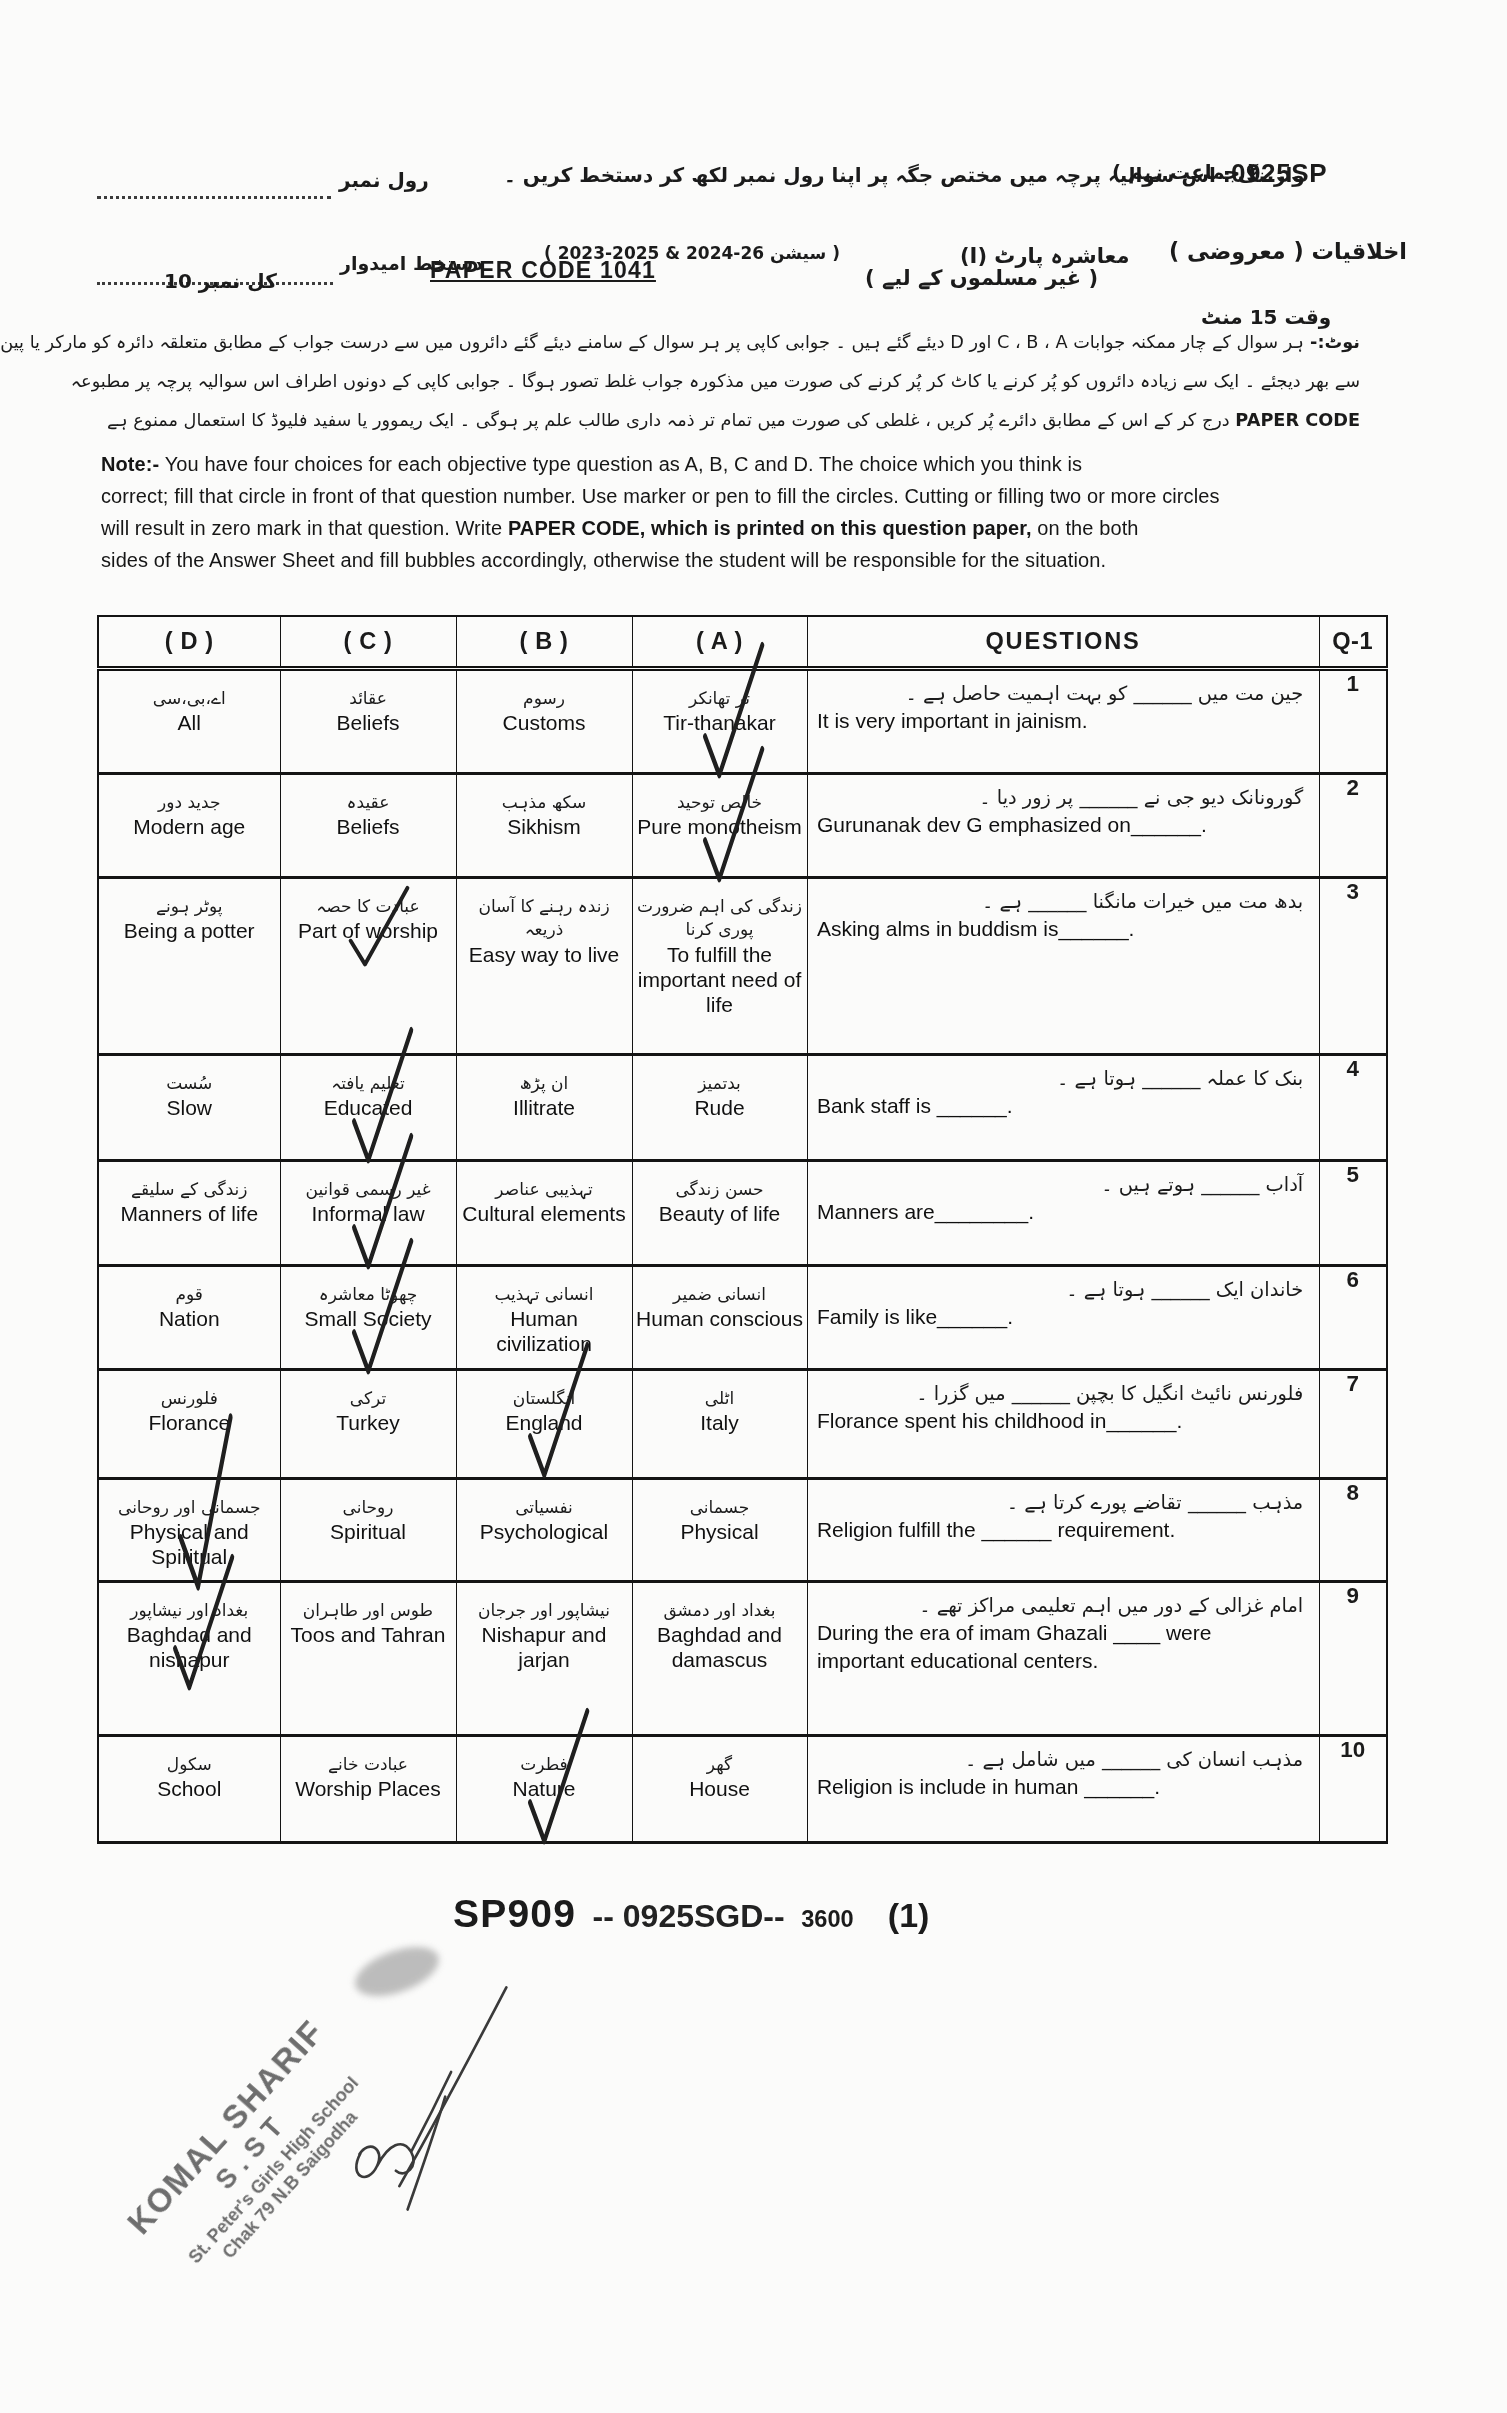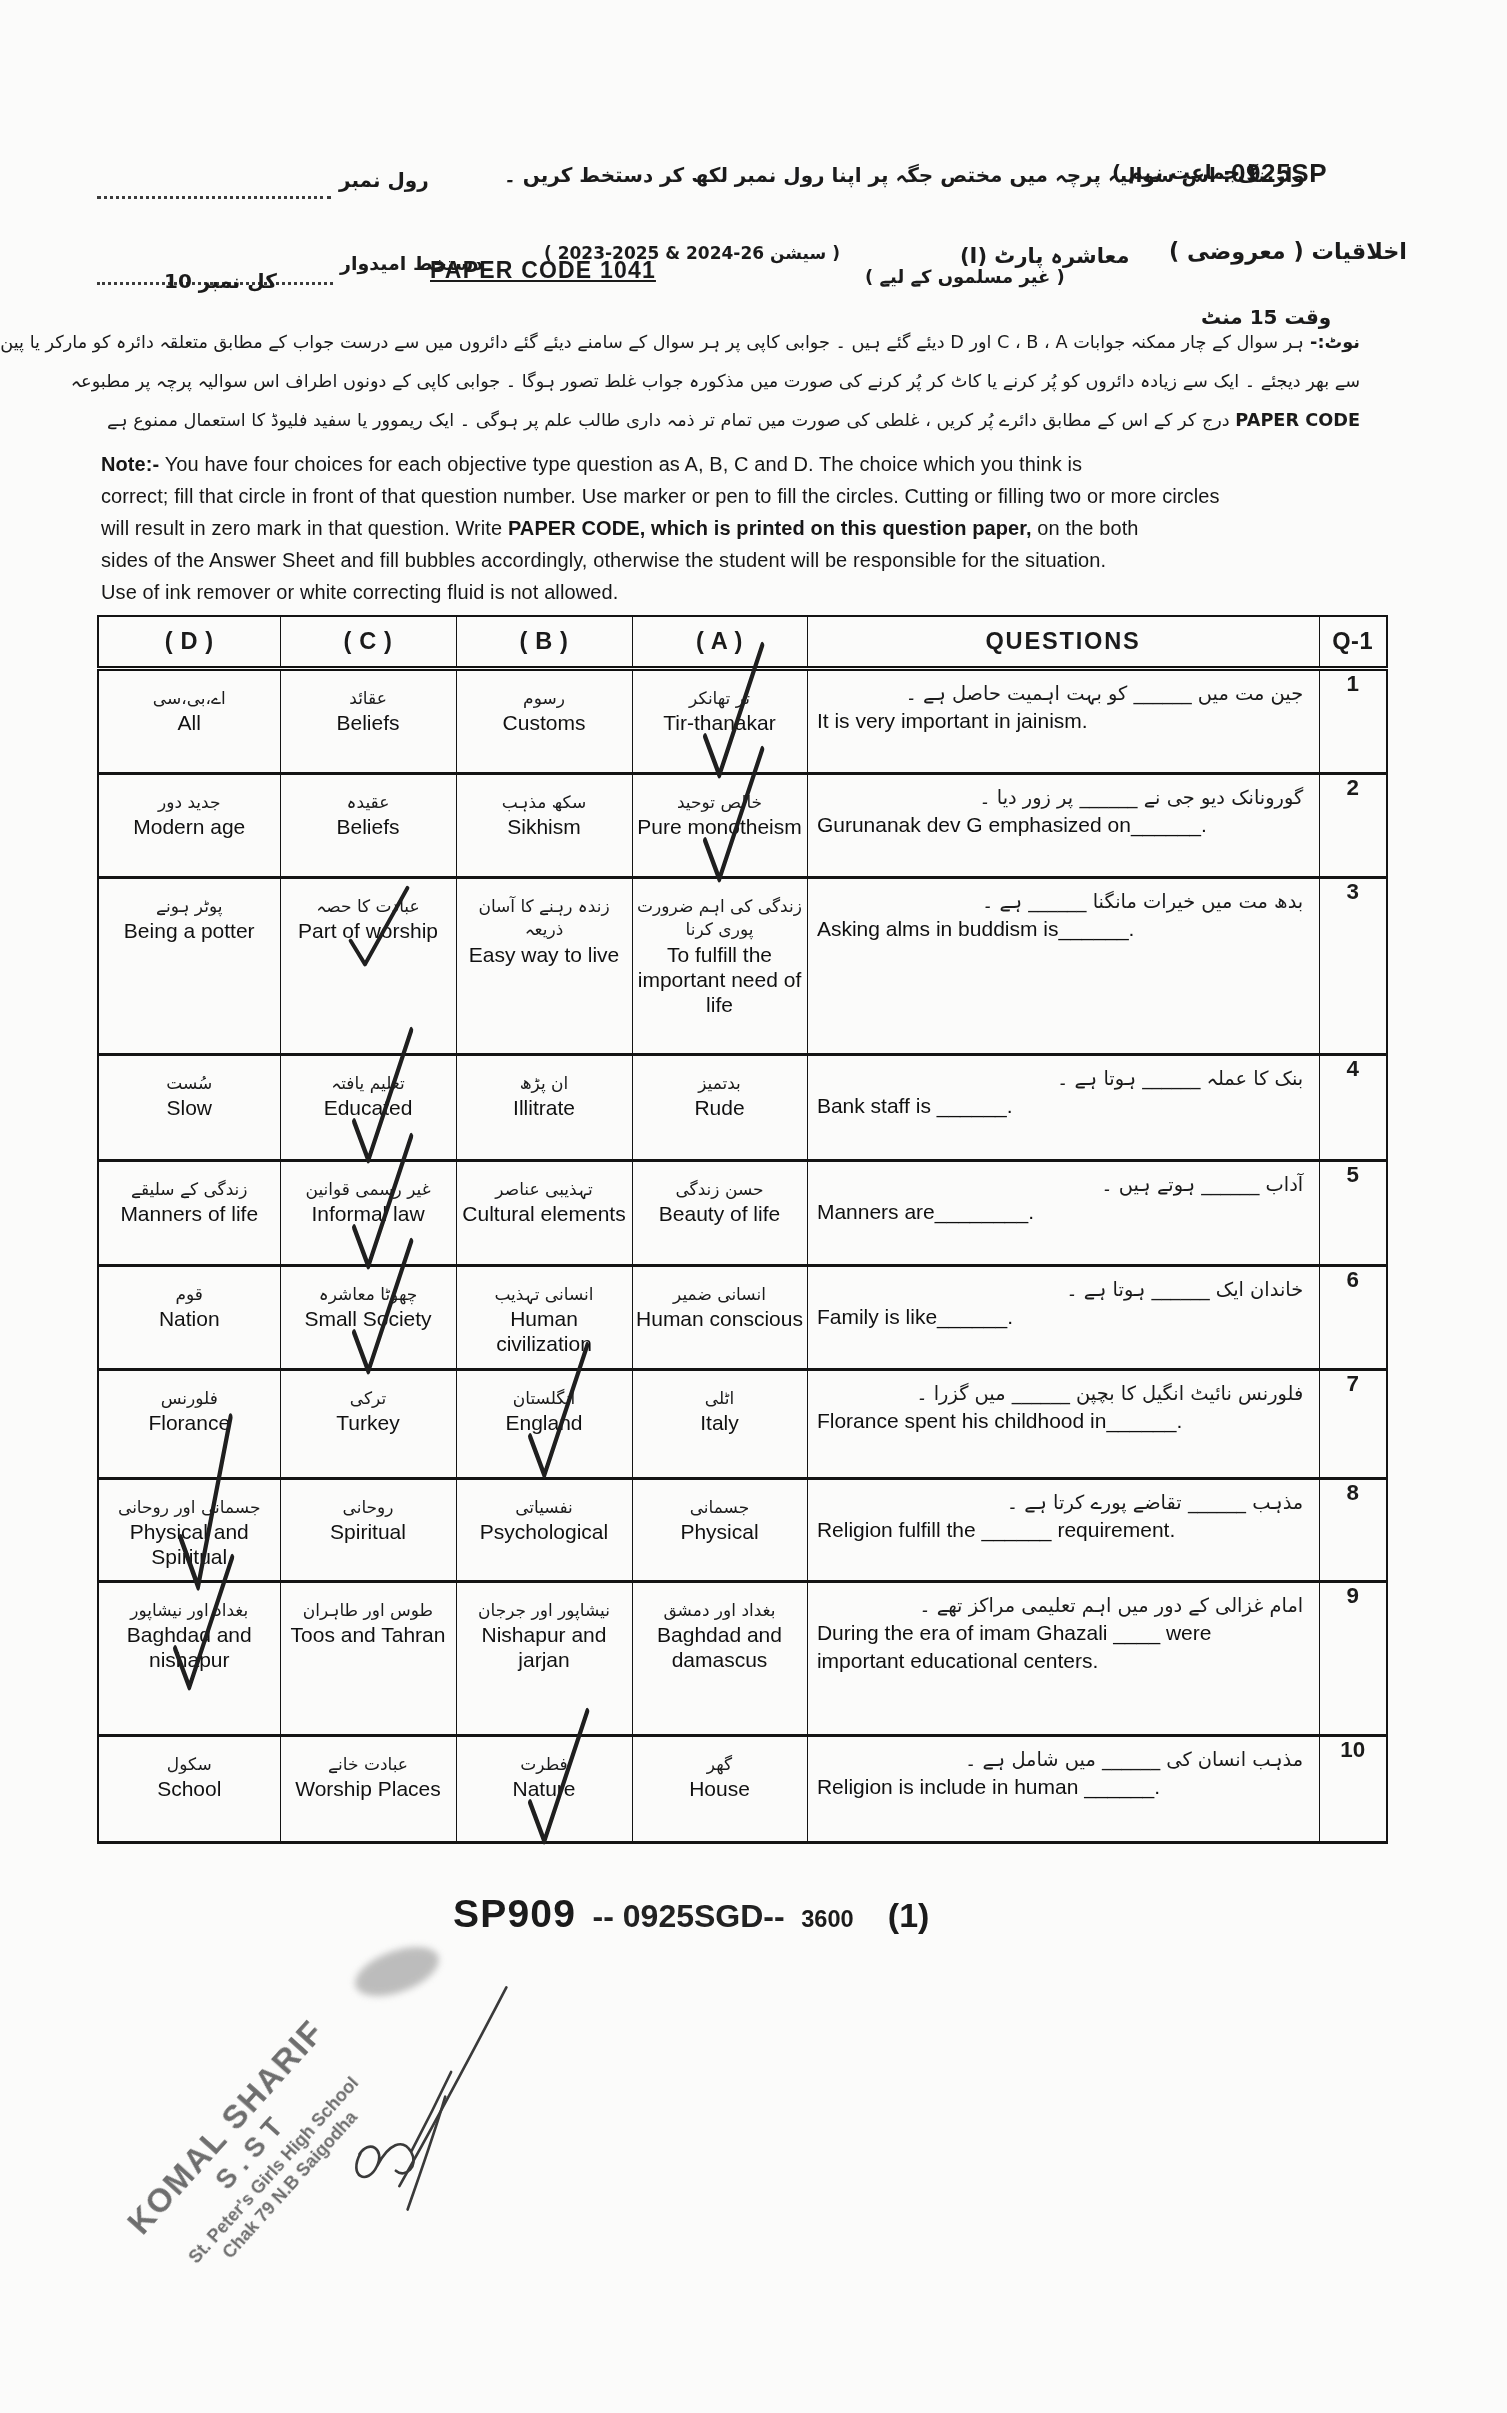--- a/index.html
+++ b/index.html
@@ -79,35 +79,34 @@
 <div class="abs" id="paper-id" style="left:1231px;top:158px;">0925SP</div>
 
 <div class="abs dotline" style="left:97px;top:282px;width:236px;"></div>
 <div class="abs hdr-ur" style="left:340px;top:252px;font-size:19px;" dir="rtl">دستخط امیدوار</div>
 <div class="abs nowrap" id="session-line" style="left:524px;top:243px;" dir="ltr">( 2023-2025  &amp;  2024-26 سیشن )</div>
 <div class="abs hdr-ur nowrap" style="left:960px;top:244px;font-size:21px;" dir="rtl">معاشرہ پارٹ (I)</div>
 <div class="abs hdr-ur nowrap" id="subject-title" style="left:1169px;top:238px;" dir="rtl">اخلاقیات ( معروضی )</div>
 
 <div class="abs hdr-ur" id="total-marks" style="left:164px;top:269px;font-size:20px;" dir="rtl">کل نمبر 10</div>
 <div class="abs" id="paper-code-big" style="left:430px;top:257px;">PAPER CODE  1041</div>
-<div class="abs hdr-ur nowrap" style="left:865px;top:266px;font-size:18px;" dir="rtl">( غیر مسلموں کے لیے )</div>
+<div class="abs hdr-ur nowrap" style="left:865px;top:266px;font-size:21px;" dir="rtl">( غیر مسلموں کے لیے )</div>
 <div class="abs hdr-ur" style="left:1201px;top:265px;font-size:20px;margin-top:40px;" dir="rtl">وقت 15 منٹ</div>
 
 <div class="abs" id="urdu-note">
     <div class="unl"><span class="bseg">نوٹ:-  </span><span>ہر سوال کے چار ممکنہ جوابات A‏ ، B‏ ، C‏ اور D دیئے گئے ہیں ۔ جوابی کاپی پر ہر سوال کے سامنے دیئے گئے دائروں میں سے درست جواب کے مطابق متعلقہ دائرہ کو مارکر یا پین</span></div>
     <div class="unl"><span>سے بھر دیجئے ۔ ایک سے زیادہ دائروں کو پُر کرنے یا کاٹ کر پُر کرنے کی صورت میں مذکورہ جواب غلط تصور ہوگا ۔ جوابی کاپی کے دونوں اطراف اس سوالیہ پرچہ پر مطبوعہ</span></div>
     <div class="unl"><span class="bseg">PAPER CODE</span><span> درج کر کے اس کے مطابق دائرے پُر کریں ،  غلطی کی صورت میں تمام تر ذمہ داری طالب علم پر ہوگی ۔ ایک ریموور  یا سفید فلیوڈ کا استعمال ممنوع ہے</span></div>
   </div>
 
 <div class="abs" id="eng-note">
     <div class="enl"><span class="bseg">Note:-</span><span>  You have four choices for each objective type question as A, B, C and D.  The choice which you think is</span></div>
     <div class="enl"><span>correct; fill that circle in front of that question number.  Use marker or pen to fill the circles. Cutting or filling two or more circles</span></div>
     <div class="enl"><span>will result in zero mark in that question.   Write </span><span class="bseg">PAPER CODE, which is printed on this question paper,</span><span> on the  both</span></div>
     <div class="enl"><span>sides of the  Answer  Sheet and fill bubbles accordingly,  otherwise  the student  will be responsible for  the situation.</span></div>
-    <div class="enl"><span>Use  of ink remover or white correcting  fluid is not allowed.</span></div>
   </div>
 
 <table id="mcq-table">
   <colgroup>
     <col style="width:182px">
       <col style="width:176px">
       <col style="width:176px">
     <col style="width:175px">
       <col style="width:512px">
       <col style="width:68px">

